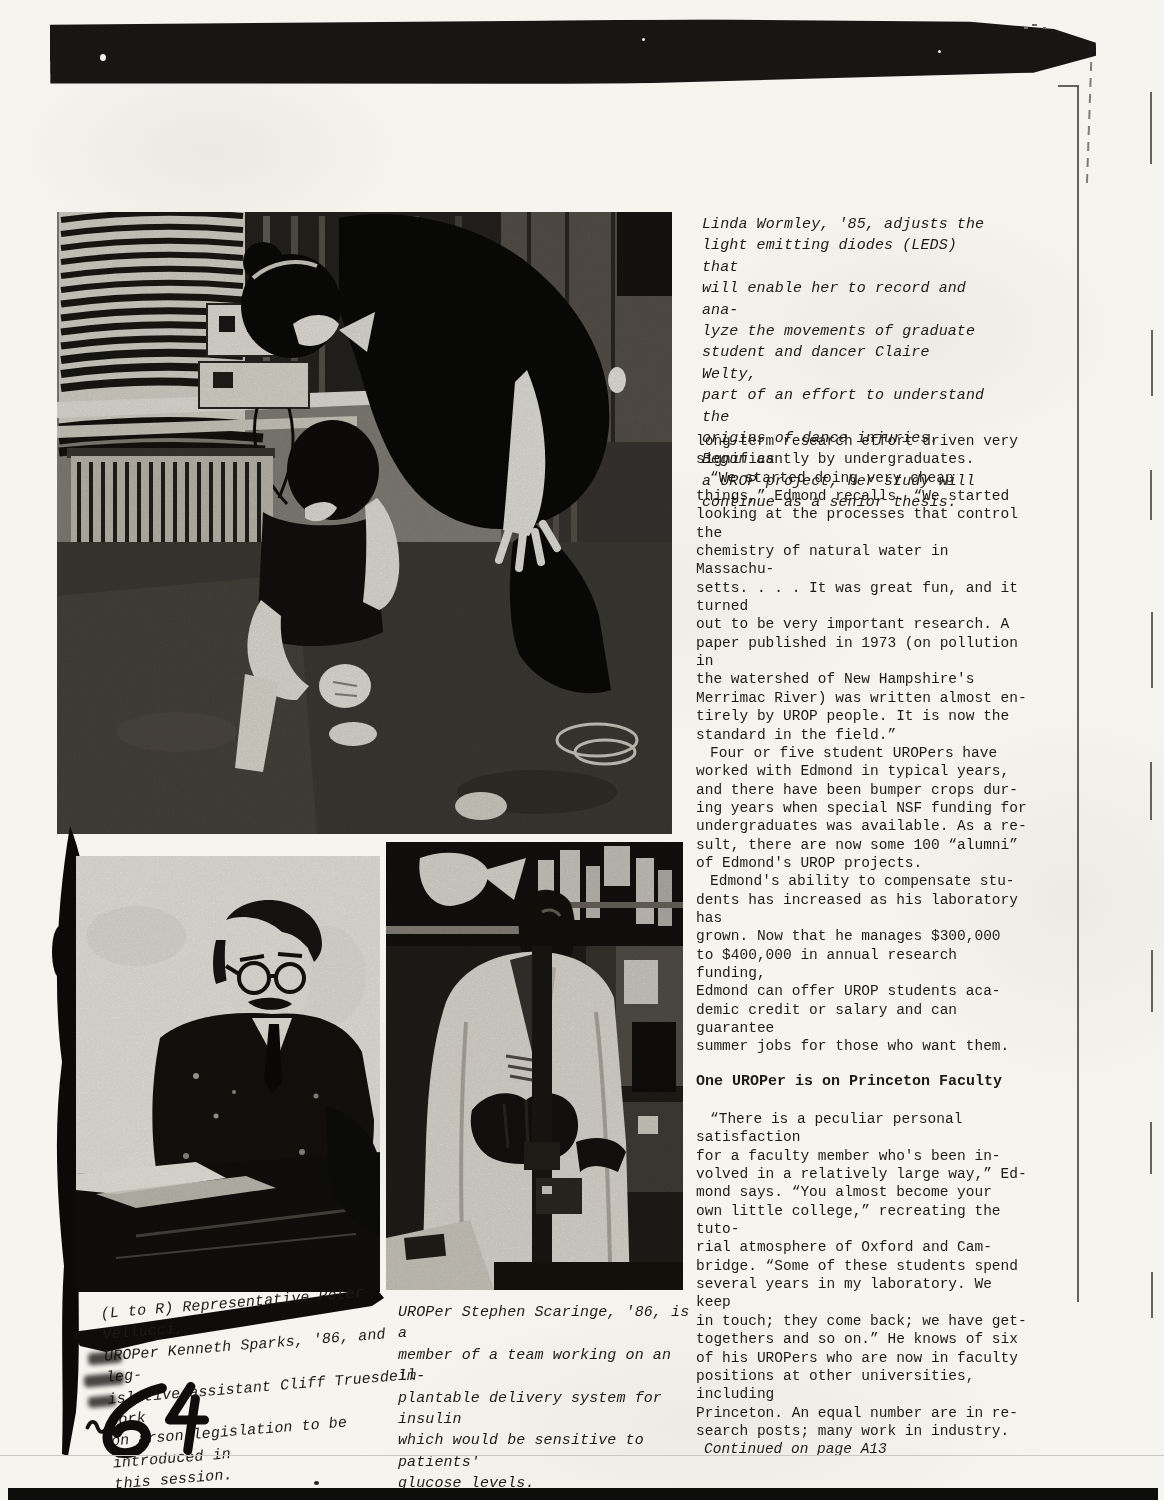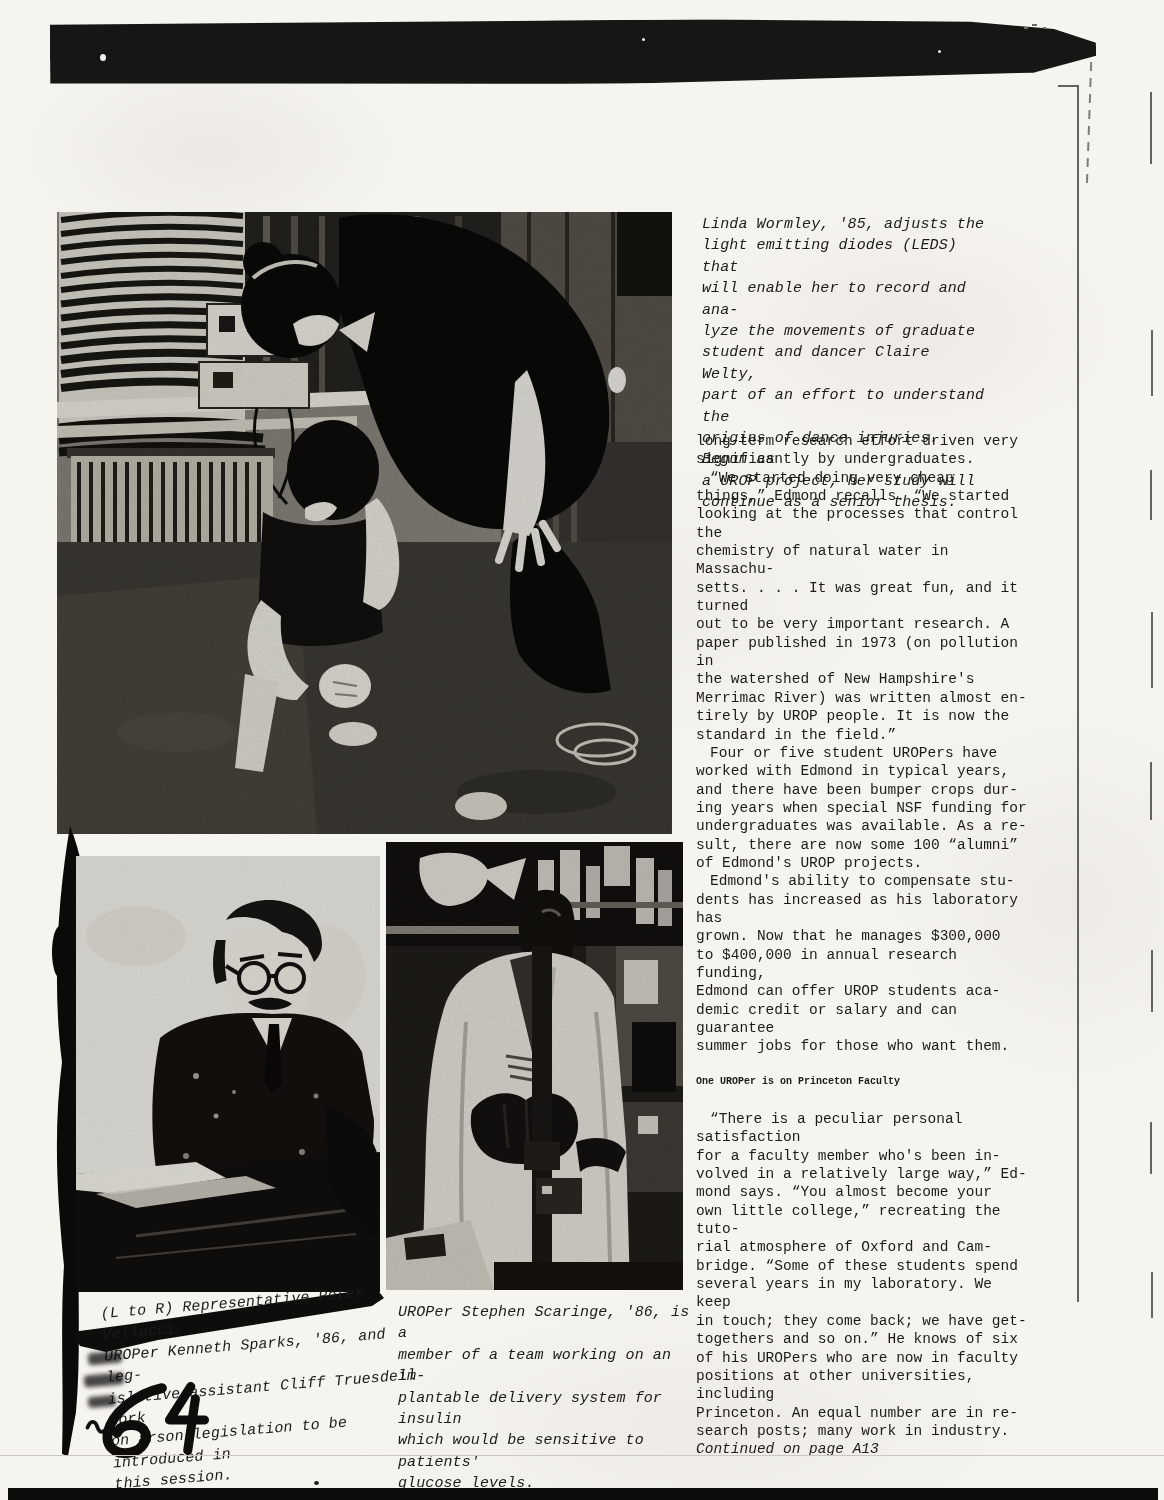--- a/index.html
+++ b/index.html
@@ -24,22 +24,22 @@
   }
   .bardot{background:#f2f0ea;border-radius:50%;}
   .speck{background:#6a6a66;}
   .cap{
     font-style:italic;font-size:15px;line-height:21.4px;
     white-space:pre-line;letter-spacing:.1px;
   }
   .rightcol{left:696px;top:432px;width:332px;font-size:14.5px;line-height:18.35px;}
   .para{white-space:pre-line;}
   .para.indent{text-indent:14px;}
-  .heading{font-weight:bold;font-size:10px;margin:17px 0 19px 0;}
-  .continued{font-style:italic;white-space:pre-line;}
+  .heading{font-weight:bold;font-size:15px;margin:17px 0 19px 0;}
+  .continued{font-style:italic;white-space:pre-line;margin-left:8px;}
   .tilt{transform:rotate(-4.6deg);transform-origin:0 0;}
   .smudge{background:rgba(15,14,12,.75);filter:blur(2px);border-radius:4px;}
   .foldline{background:#4a4a45;opacity:.85;}
   .dash{width:2px;background:#3f3f3b;opacity:.8;}
   .dashedline{width:2px;background:repeating-linear-gradient(#4a4a45 0 9px, transparent 9px 16px);opacity:.7;}
   .bottombar{left:8px;top:1488px;width:1150px;height:12px;background:#0d0d0c;}
   .faintline{left:0;top:1455px;width:1164px;height:1px;background:#cac7c0;}
   .inkdot{background:#222;border-radius:50%;}
 </style>
 </head>

